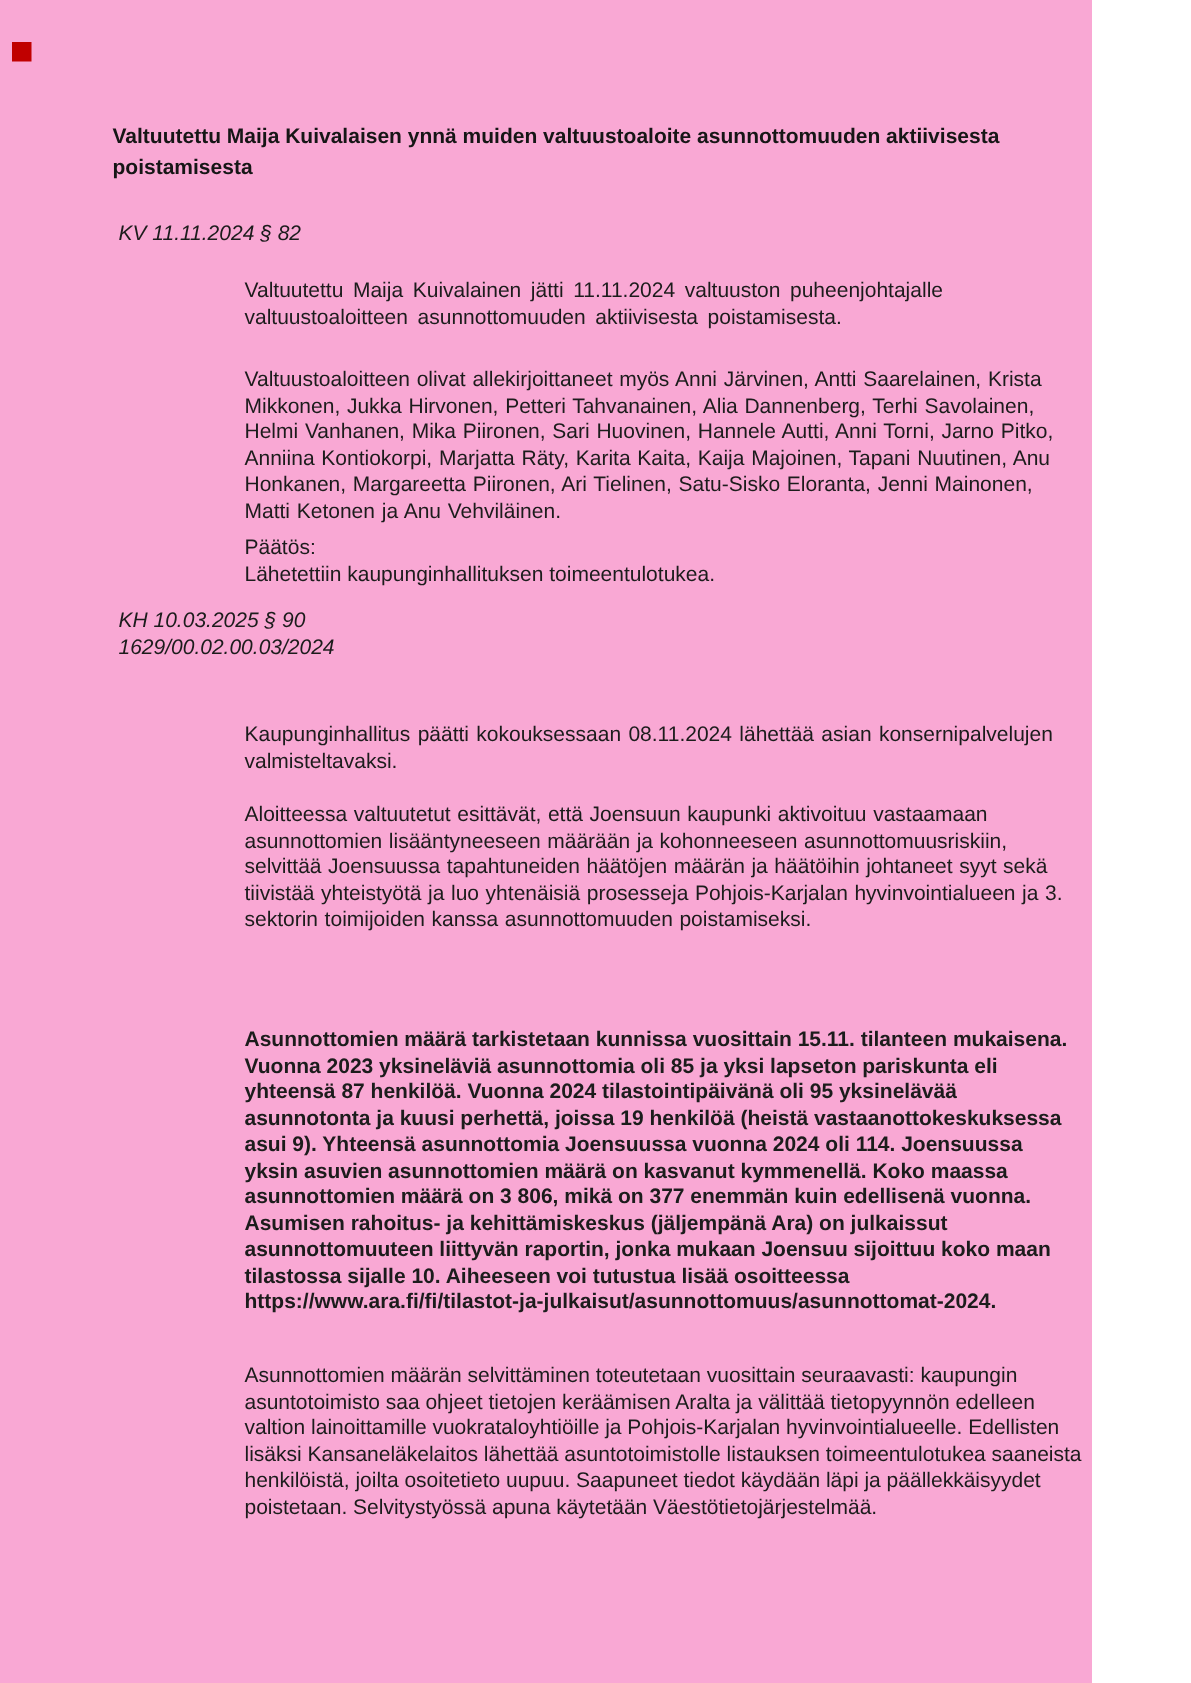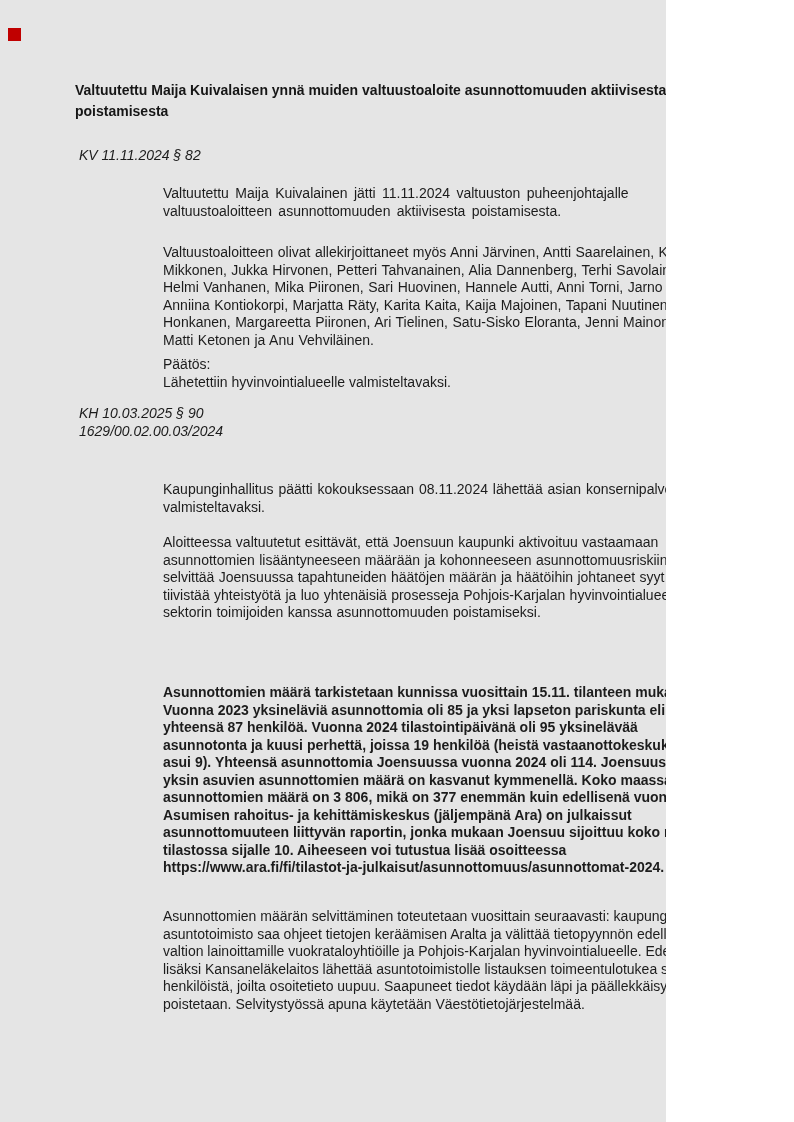--- a/index.html
+++ b/index.html
@@ -1,21 +1,21 @@
 <!DOCTYPE html>
 <html lang="fi"><head>
 <meta charset="utf-8">
 <style>
   * { box-sizing: border-box; }
   html, body { margin: 0; padding: 0; background: #ffffff; }
   .page {
     position: relative;
-    width: 666px;
+    width: 728px;
     height: 1122px;
-    background: #e5e5e5;
+    background: #f9a8d4;
     overflow: hidden;
     font-family: "Liberation Sans", "DejaVu Sans", sans-serif;
     font-size: 14px;
     line-height: 17.5px;
     color: #1c1c1c;
   }
   .marker {
     position: absolute;
     left: 8px;
     top: 28px;
@@ -70,21 +70,21 @@
   <h1 class="title">Valtuutettu Maija Kuivalaisen ynnä muiden valtuustoaloite asunnottomuuden aktiivisesta poistamisesta</h1>
 
   <div class="ref kv-ref">KV 11.11.2024 § 82</div>
 
   <p class="body-text p1">Valtuutettu Maija Kuivalainen jätti 11.11.2024 valtuuston puheenjohtajalle valtuustoaloitteen asunnottomuuden aktiivisesta poistamisesta.</p>
 
   <p class="body-text p2">Valtuustoaloitteen olivat allekirjoittaneet myös Anni Järvinen, Antti Saarelainen, Krista Mikkonen, Jukka Hirvonen, Petteri Tahvanainen, Alia Dannenberg, Terhi Savolainen, Helmi Vanhanen, Mika Piironen, Sari Huovinen, Hannele Autti, Anni Torni, Jarno Pitko, Anniina Kontiokorpi, Marjatta Räty, Karita Kaita, Kaija Majoinen, Tapani Nuutinen, Anu Honkanen, Margareetta Piironen, Ari Tielinen, Satu-Sisko Eloranta, Jenni Mainonen, Matti Ketonen ja Anu Vehviläinen.</p>
 
   <div class="body-text decision">
     <p class="bold">Päätös:</p>
-    <p>Lähetettiin hyvinvointialueelle valmisteltavaksi.</p>
+    <p>Lähetettiin kaupunginhallituksen toimeentulotukea.</p>
   </div>
 
   <div class="ref kh-ref">
     <div>KH 10.03.2025 § 90</div>
     <div>1629/00.02.00.03/2024</div>
   </div>
 
   <p class="body-text p4">Kaupunginhallitus päätti kokouksessaan 08.11.2024 lähettää asian konsernipalvelujen valmisteltavaksi.</p>
 
   <p class="body-text p5">Aloitteessa valtuutetut esittävät, että Joensuun kaupunki aktivoituu vastaamaan asunnottomien lisääntyneeseen määrään ja kohonneeseen asunnottomuusriskiin, selvittää Joensuussa tapahtuneiden häätöjen määrän ja häätöihin johtaneet syyt sekä tiivistää yhteistyötä ja luo yhtenäisiä prosesseja Pohjois-Karjalan hyvinvointialueen ja 3. sektorin toimijoiden kanssa asunnottomuuden poistamiseksi.</p>

